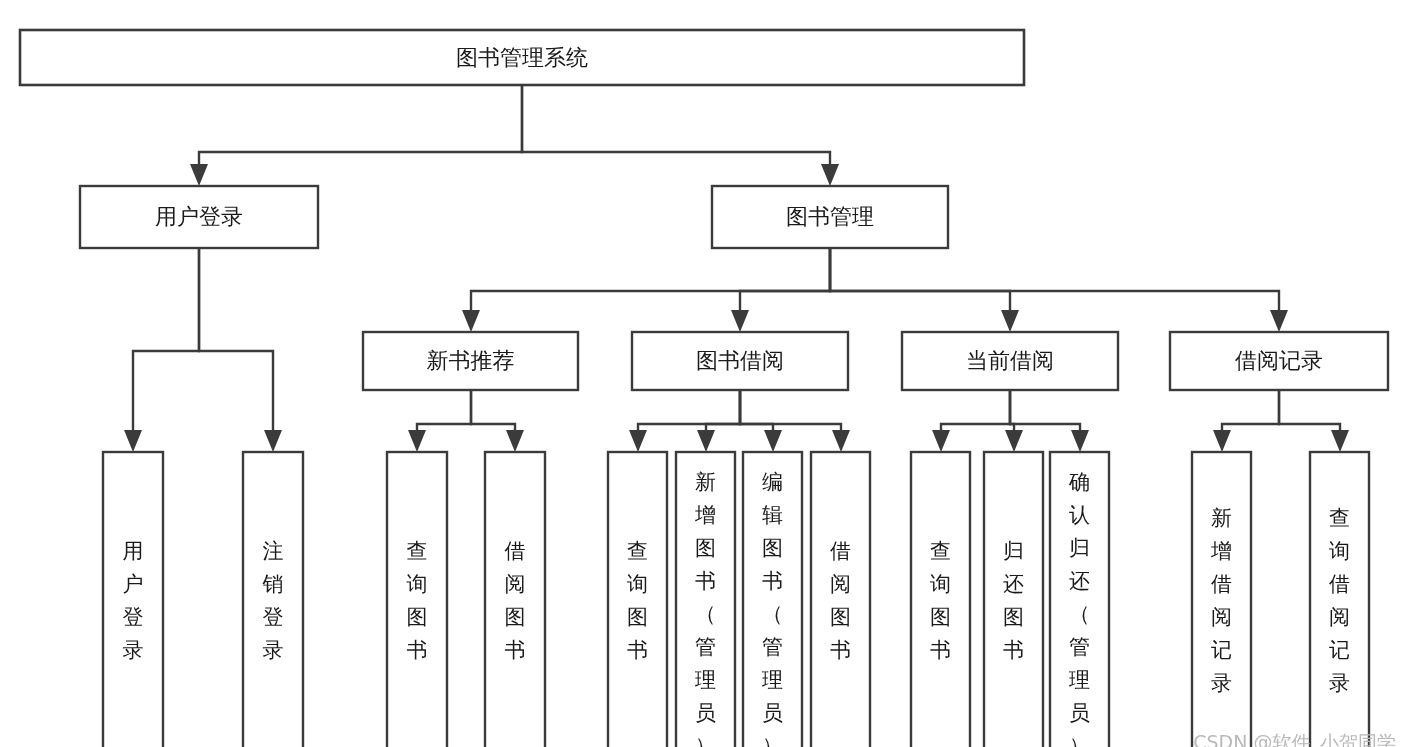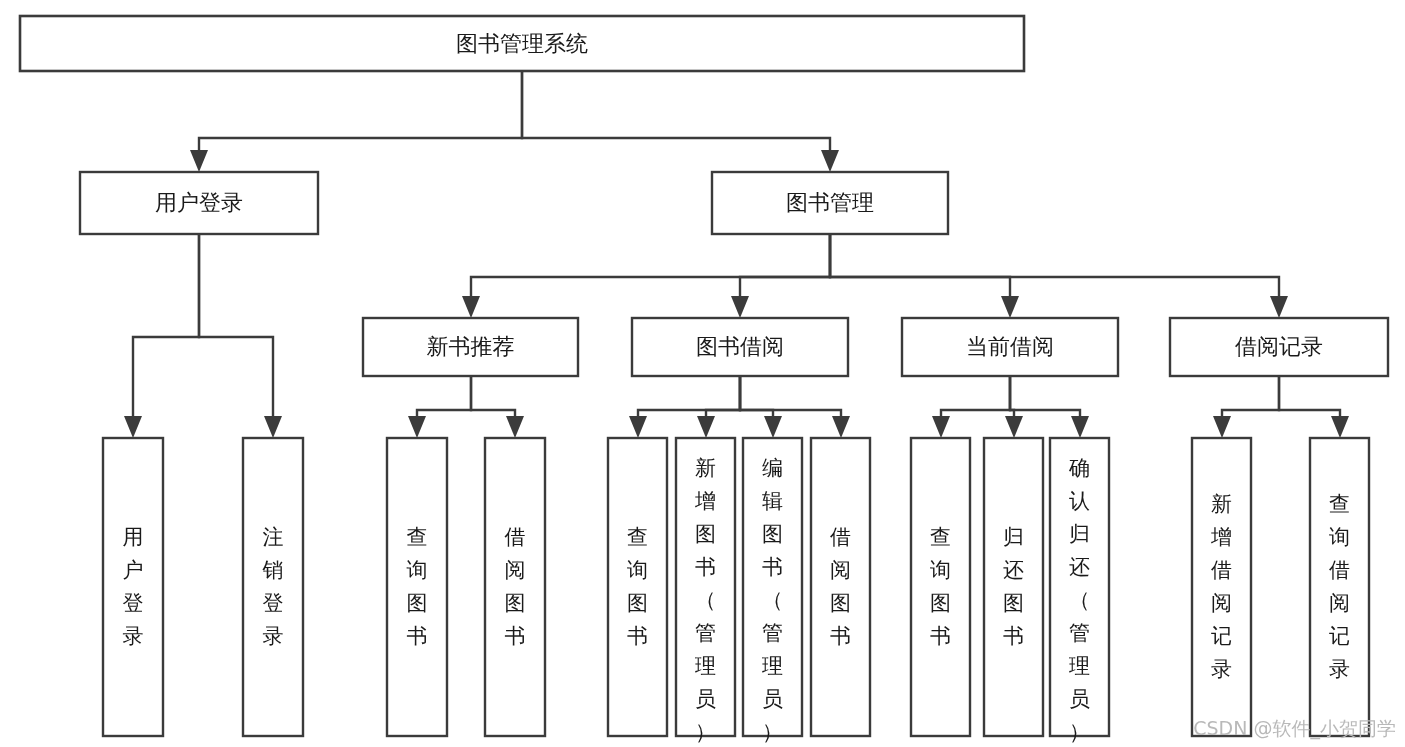--- a/index.html
+++ b/index.html
@@ -11,21 +11,21 @@
   body {
     width: 1405px;
     height: 747px;
     position: relative;
     overflow: hidden;
     font-family: "DejaVu Sans", "Liberation Sans", sans-serif;
   }
   #diagram-root {
     position: absolute;
     left: 0;
-    top: 2px;
+    top: 16px;
     width: 1405px;
     height: 578px;
   }
   svg.flowchart {
     display: block;
     width: 1405px;
     height: 747px;
     background: #ffffff;
   }
   .node-box {

